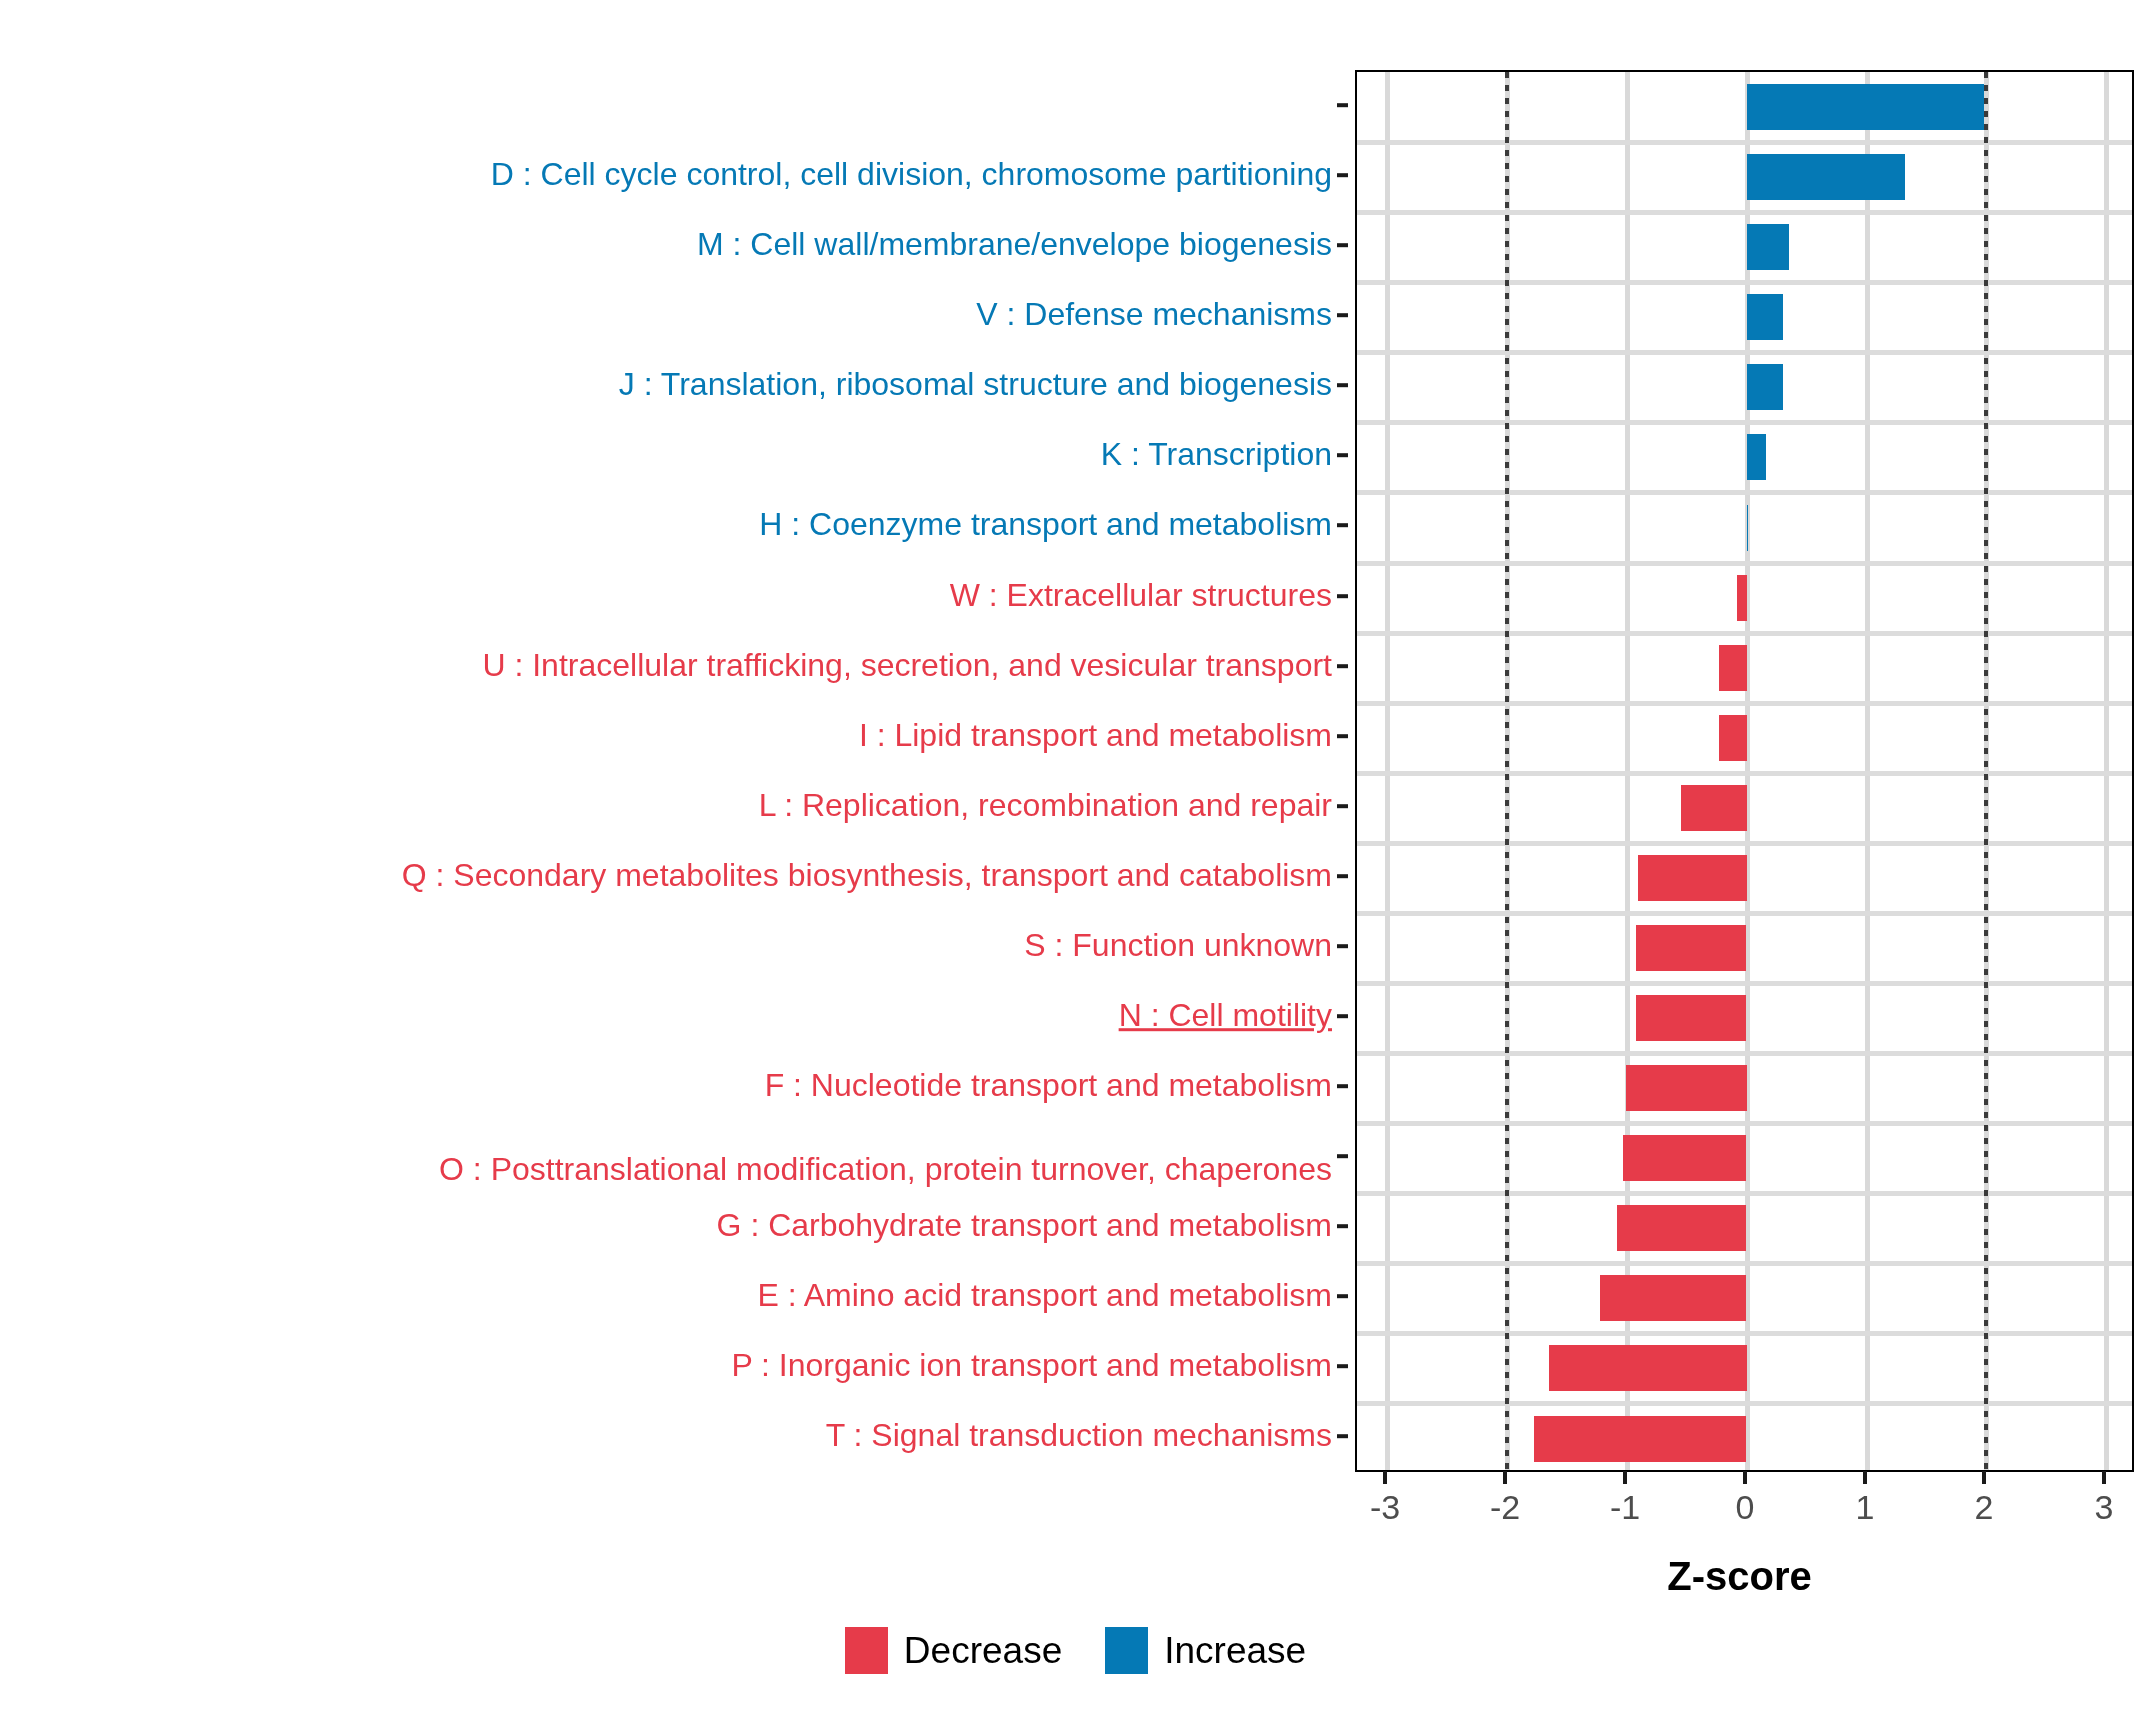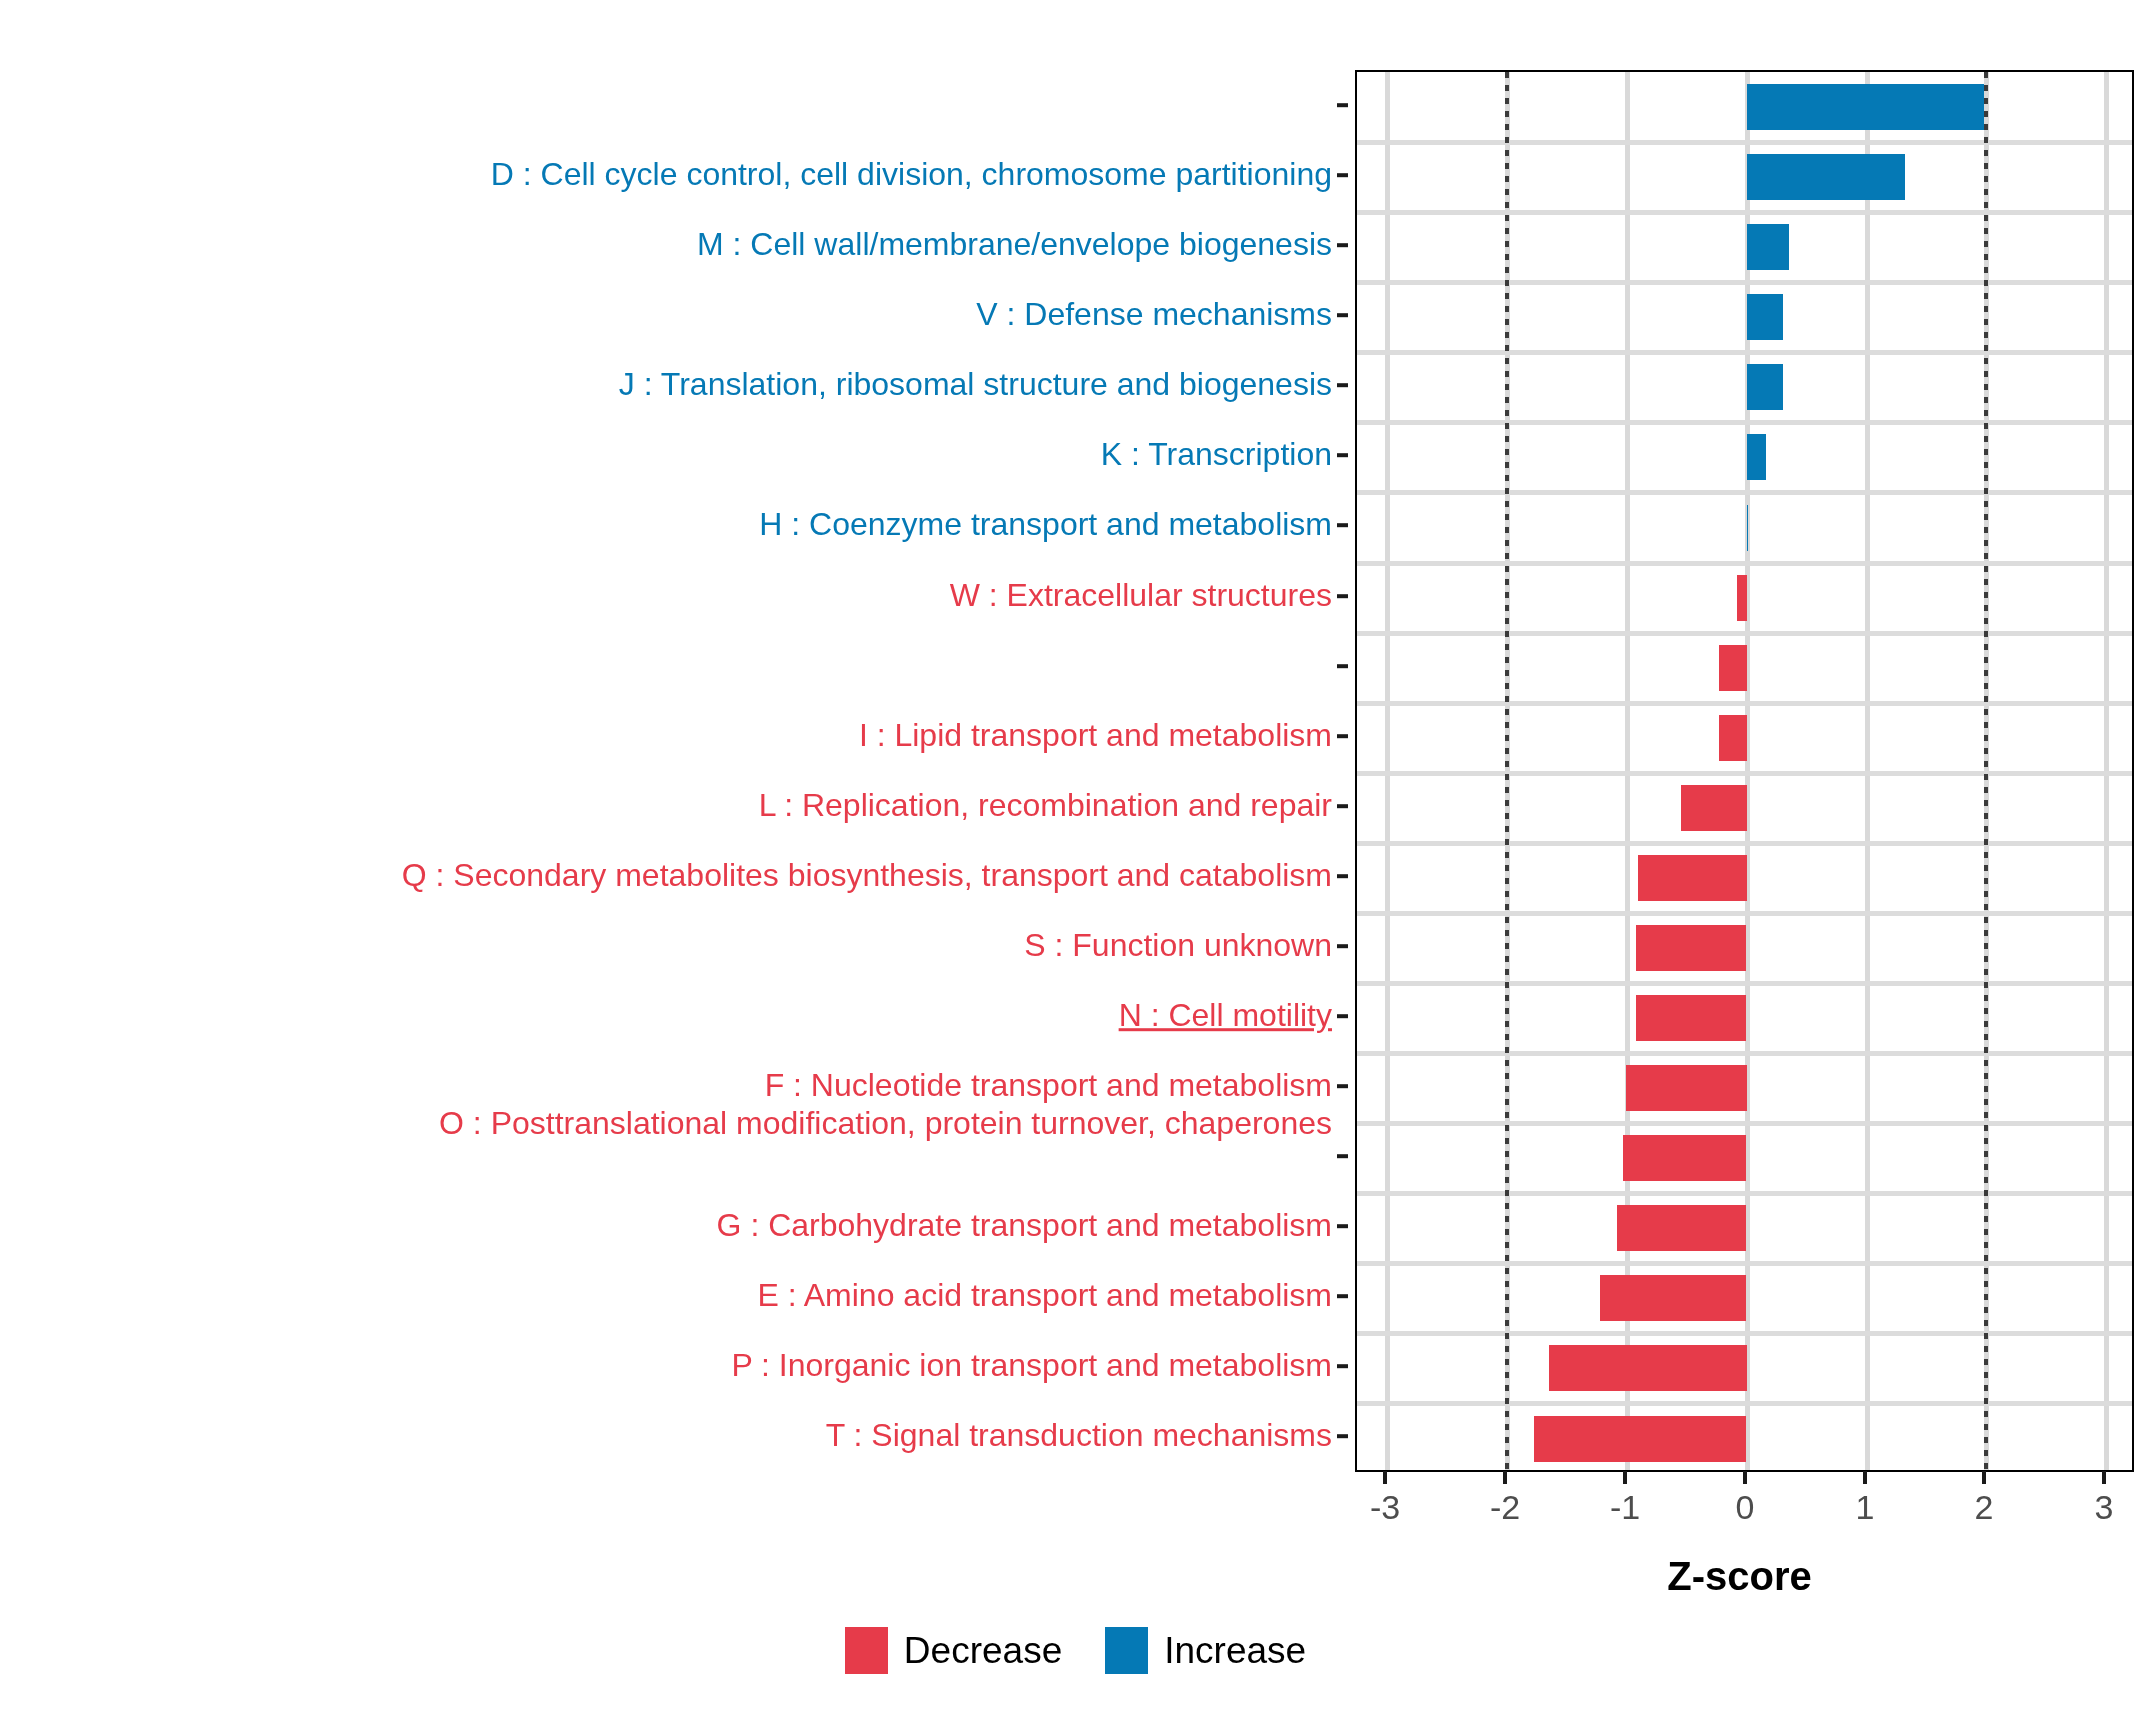--- a/index.html
+++ b/index.html
@@ -174,34 +174,35 @@
       <div class="cat-label up" style="top: 245px;">V : Defense mechanisms</div>
       <div class="tick-mark-y" style="top: 245px;"></div>
       <div class="cat-label up" style="top: 315px;">J : Translation, ribosomal structure and biogenesis</div>
       <div class="tick-mark-y" style="top: 315px;"></div>
       <div class="cat-label up" style="top: 385px;">K : Transcription</div>
       <div class="tick-mark-y" style="top: 385px;"></div>
       <div class="cat-label up" style="top: 455px;">H : Coenzyme transport and metabolism</div>
       <div class="tick-mark-y" style="top: 455px;"></div>
       <div class="cat-label down" style="top: 526px;">W : Extracellular structures</div>
       <div class="tick-mark-y" style="top: 526px;"></div>
+      <div class="cat-label down" style="top: 596px;">U : Intracellular trafficking, secretion, and vesicular transport</div>
       <div class="tick-mark-y" style="top: 596px;"></div>
       <div class="cat-label down" style="top: 666px;">I : Lipid transport and metabolism</div>
       <div class="tick-mark-y" style="top: 666px;"></div>
       <div class="cat-label down" style="top: 736px;">L : Replication, recombination and repair</div>
       <div class="tick-mark-y" style="top: 736px;"></div>
       <div class="cat-label down" style="top: 806px;">Q : Secondary metabolites biosynthesis, transport and catabolism</div>
       <div class="tick-mark-y" style="top: 806px;"></div>
       <div class="cat-label down" style="top: 876px;">S : Function unknown</div>
       <div class="tick-mark-y" style="top: 876px;"></div>
       <div class="cat-label down" style="top: 946px; text-decoration: underline;">N : Cell motility</div>
       <div class="tick-mark-y" style="top: 946px;"></div>
       <div class="cat-label down" style="top: 1016px;">F : Nucleotide transport and metabolism</div>
       <div class="tick-mark-y" style="top: 1016px;"></div>
-      <div class="cat-label down" style="top: 1054px;">O : Posttranslational modification, protein turnover, chaperones</div>
+      <div class="cat-label down" style="top: 1100px;">O : Posttranslational modification, protein turnover, chaperones</div>
       <div class="tick-mark-y" style="top: 1086px;"></div>
       <div class="cat-label down" style="top: 1156px;">G : Carbohydrate transport and metabolism</div>
       <div class="tick-mark-y" style="top: 1156px;"></div>
       <div class="cat-label down" style="top: 1226px;">E : Amino acid transport and metabolism</div>
       <div class="tick-mark-y" style="top: 1226px;"></div>
       <div class="cat-label down" style="top: 1296px;">P : Inorganic ion transport and metabolism</div>
       <div class="tick-mark-y" style="top: 1296px;"></div>
       <div class="cat-label down" style="top: 1366px; margin-left: 48px;">T : Signal transduction mechanisms</div>
       <div class="tick-mark-y" style="top: 1366px;"></div>
     </div>

